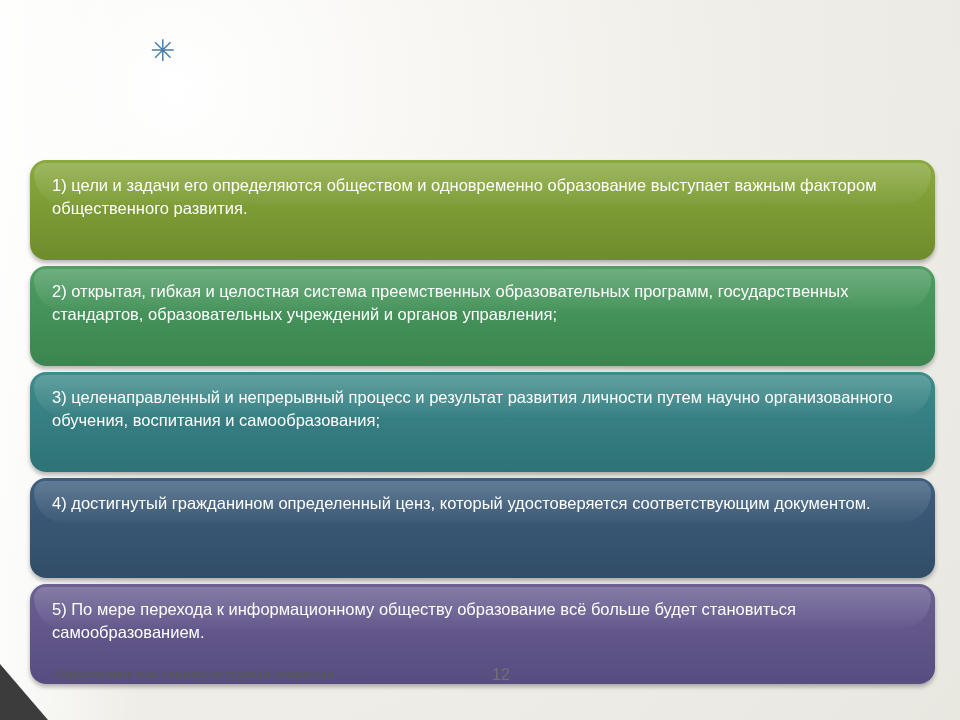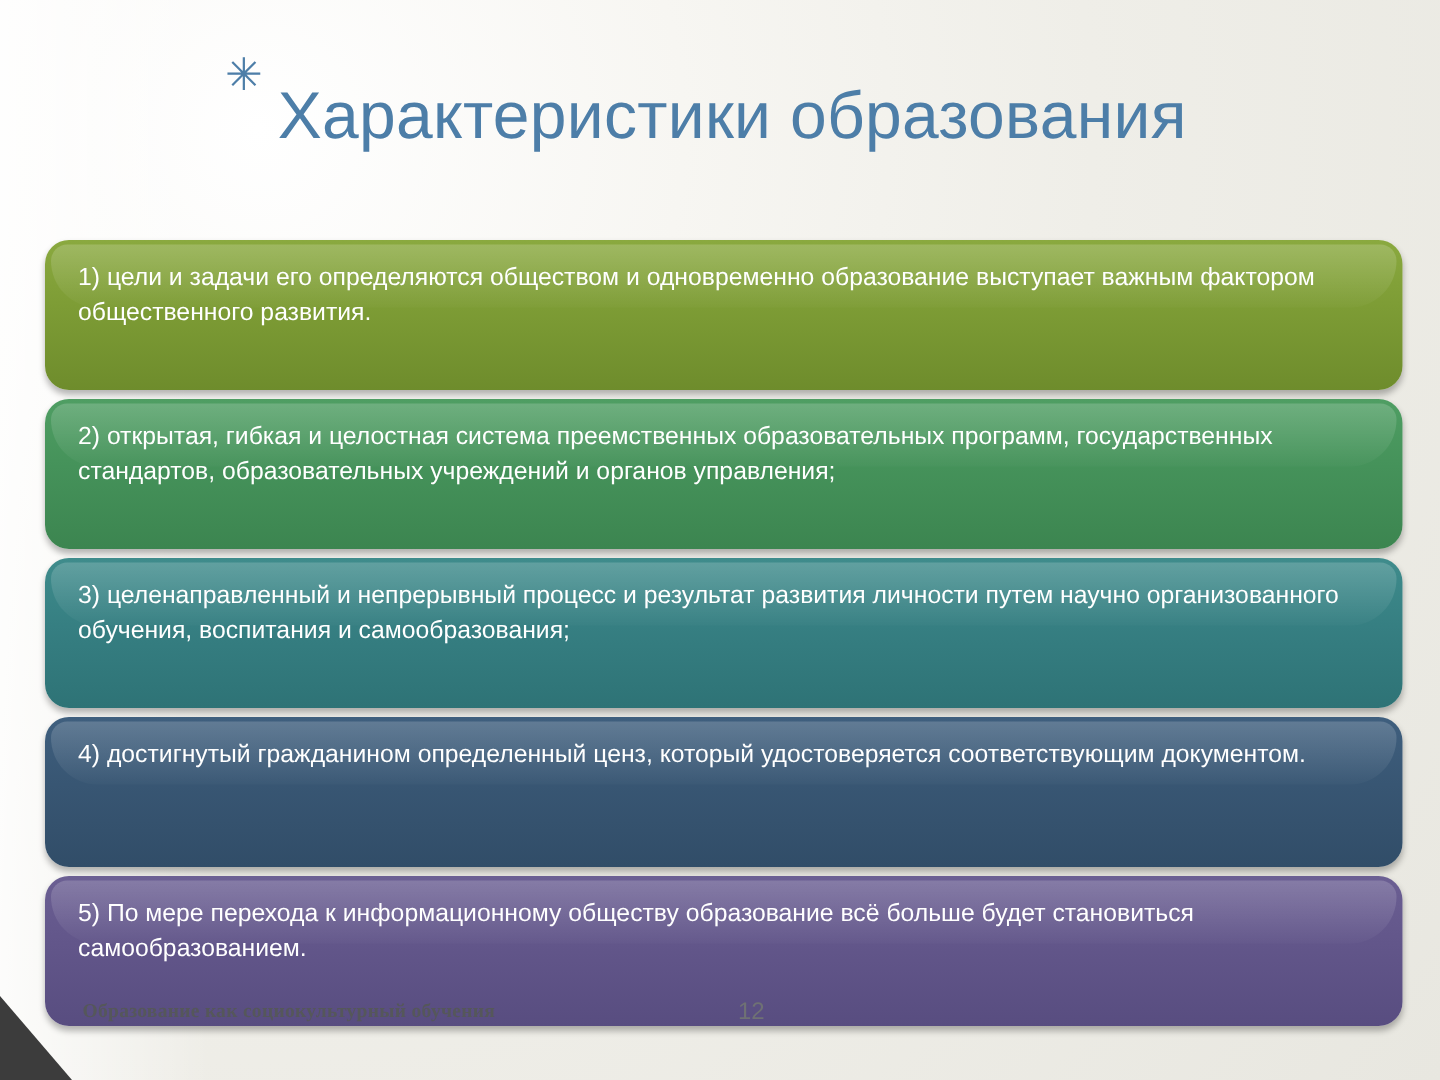--- a/index.html
+++ b/index.html
@@ -134,37 +134,36 @@
 </head>
 <body>
 
 <div class="slide">
 
   <div class="corner-wedge"></div>
   <div class="bottom-strip"></div>
 
   <div class="title-row">
     <span class="title-bullet">✳</span>
-    <h1 class="slide-title">Характеристики образования</h1>
   </div>
 
   <div class="boxes">
     <div class="box box-1">
       <span class="txt">1)  цели и задачи его определяются обществом и одновременно образование выступает важным фактором общественного развития.</span>
     </div>
     <div class="box box-2">
       <span class="txt">2) открытая, гибкая и целостная система преемственных образовательных программ, государственных стандартов, образовательных учреждений и органов управления;</span>
     </div>
     <div class="box box-3">
       <span class="txt">3) целенаправленный и непрерывный процесс и результат развития личности путем научно организованного обучения, воспитания и самообразования;</span>
     </div>
     <div class="box box-4">
       <span class="txt">4) достигнутый гражданином определенный ценз, который удостоверяется соответствующим документом.</span>
     </div>
     <div class="box box-5">
       <span class="txt">5) По мере перехода к информационному обществу образование всё больше будет становиться самообразованием.</span>
     </div>
   </div>
 
-  <div class="footer-left">Образование как социокультурный обучения</div>
+  <div class="footer-left">Образование как социокультурный открытая</div>
   <div class="slide-number">12</div>
 
 </div>
 
 </body></html>

